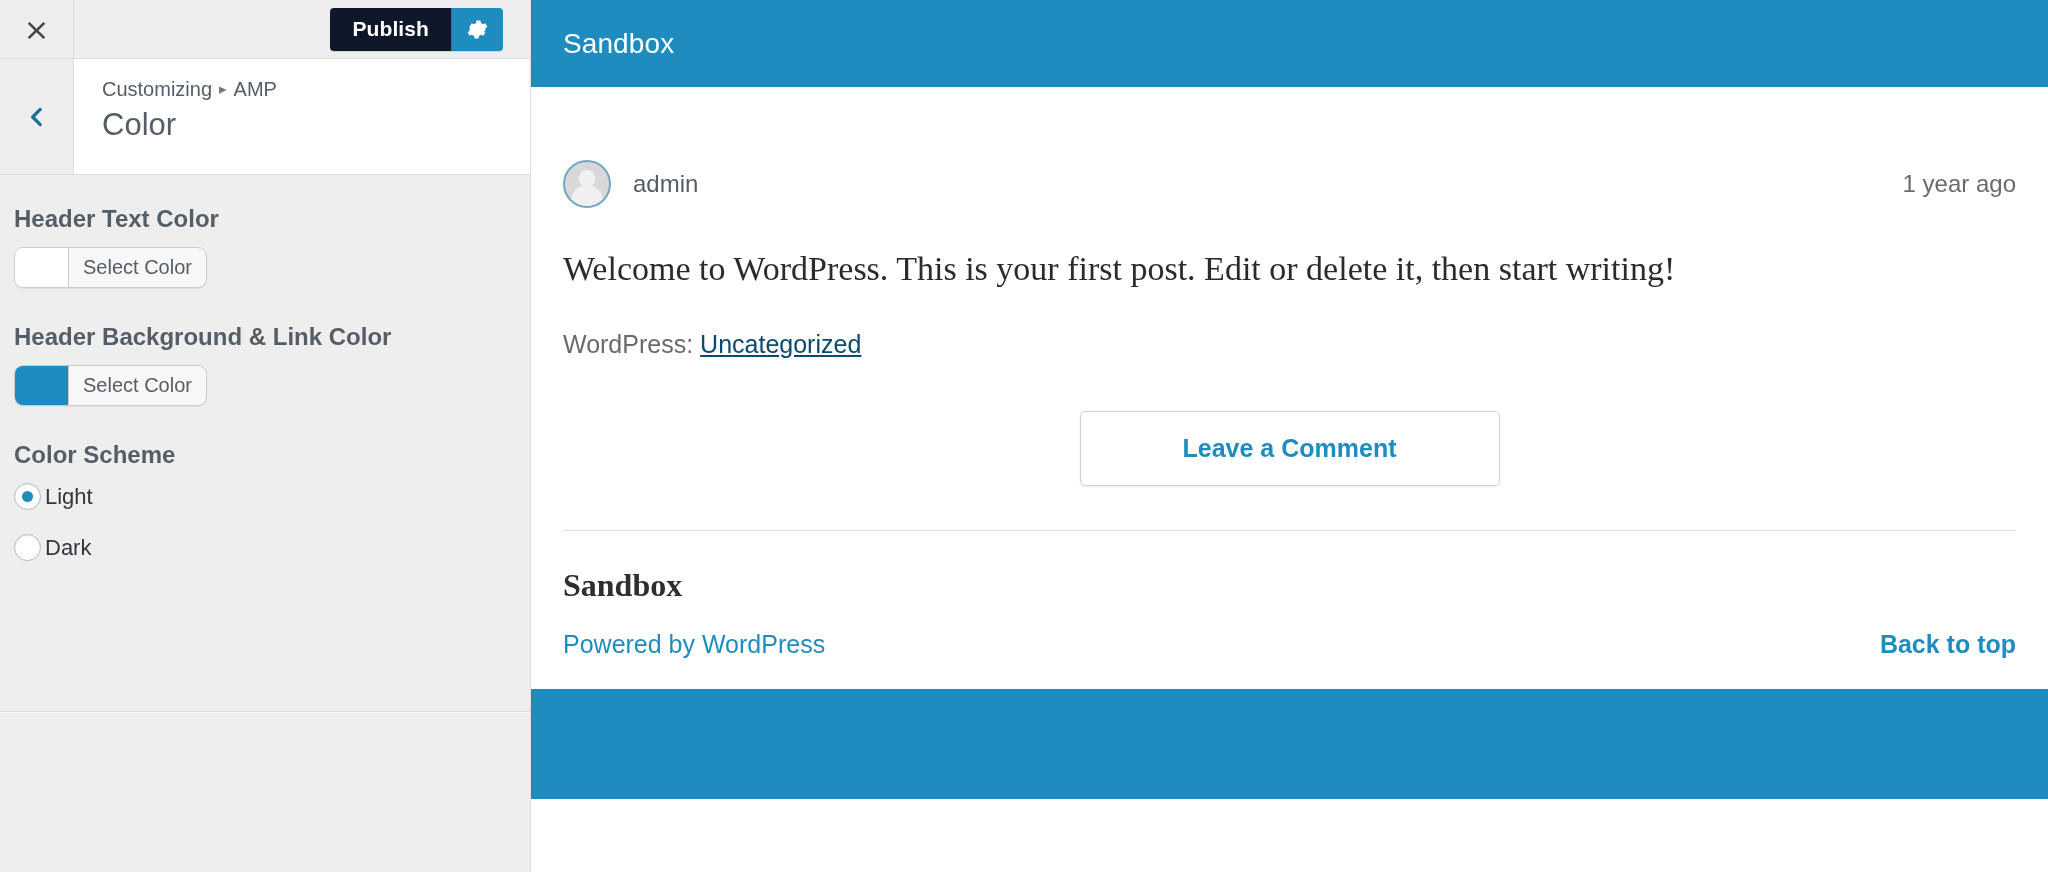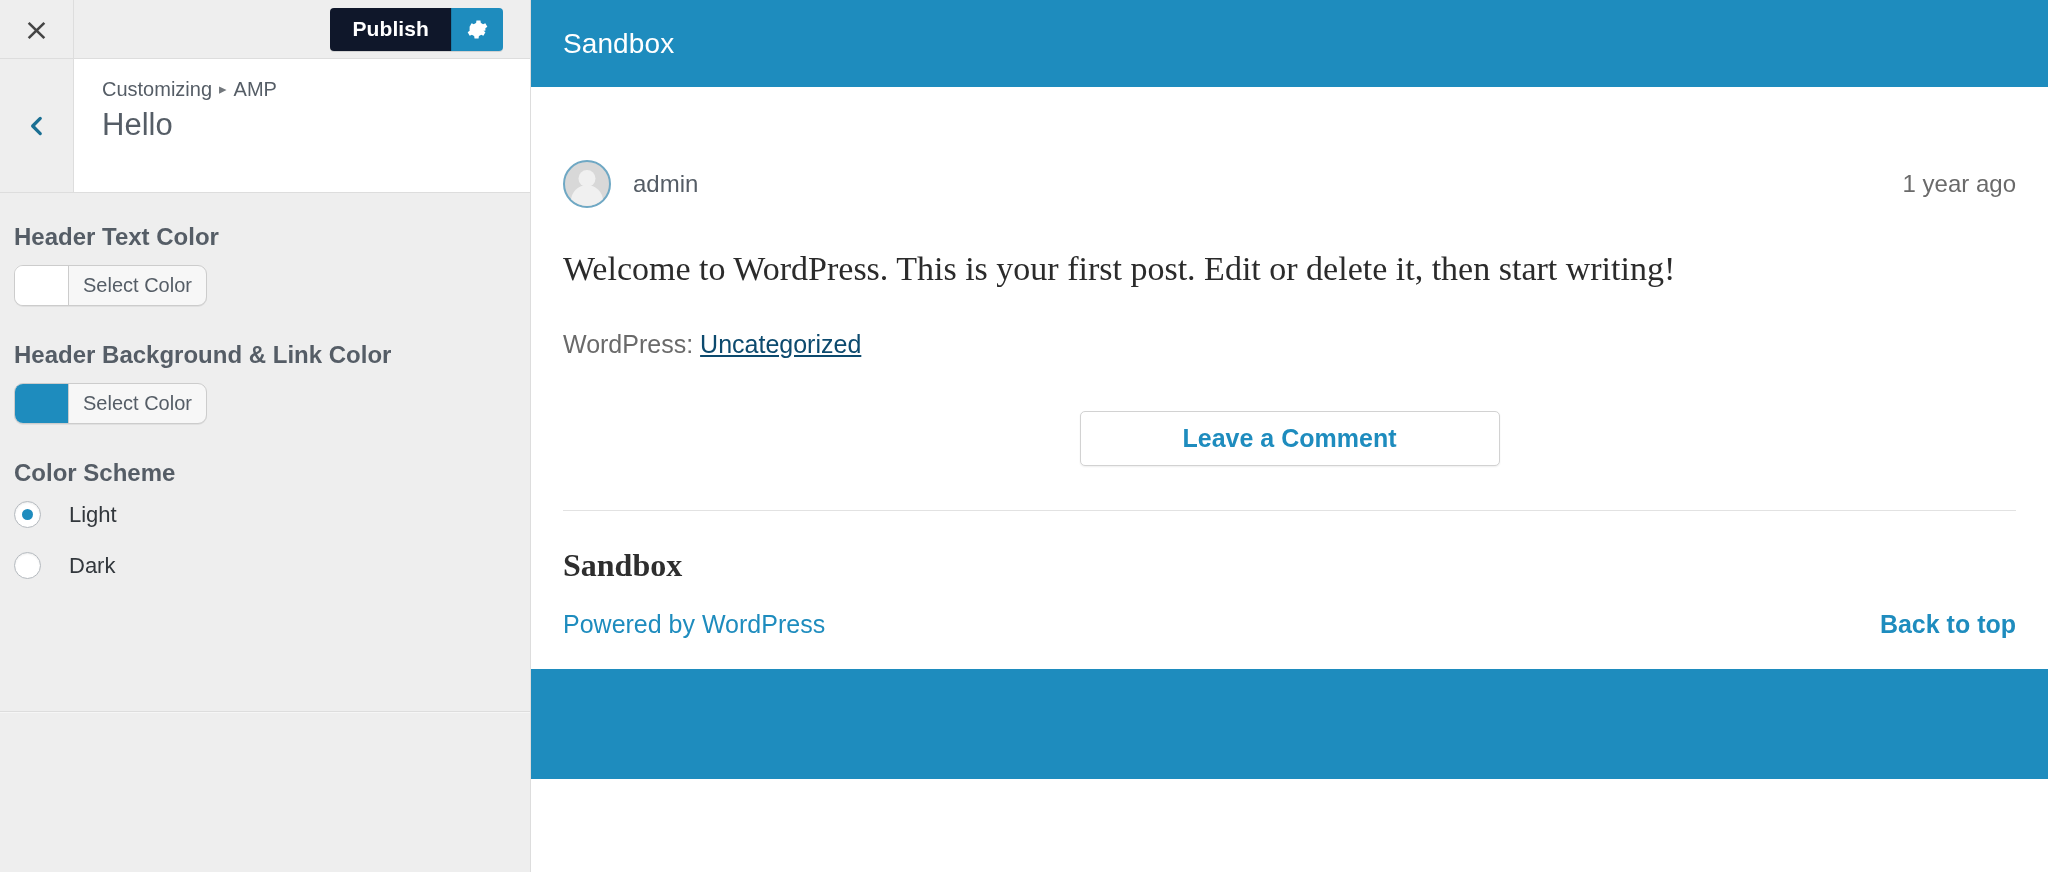--- a/index.html
+++ b/index.html
@@ -70,21 +70,21 @@
     display: flex; align-items: center; justify-content: center;
     cursor: pointer;
   }
   .publish-gear svg { width: 23px; height: 23px; display: block; }
 
   
   .panel-header {
     display: flex; align-items: stretch;
     background: #fff;
     border-bottom: 1px solid #ddd;
-    height: 134px;
+    height: 116px;
   }
   .back-cell {
     width: 74px; flex: 0 0 74px;
     background: #eeeeee;
     border-right: 1px solid #ddd;
     display: flex; align-items: center; justify-content: center;
     cursor: pointer;
   }
   .back-chevron svg { width: 26px; height: 26px; display:block; }
   .panel-titles {
@@ -133,21 +133,21 @@
   }
   .color-pick-label {
     display: flex; align-items: center;
     padding: 0 14px;
     font-size: 20px;
     color: #555d66;
   }
 
   .radio-row {
     display: flex; align-items: center;
-    gap: 28px;
+    gap: 4px;
     margin-bottom: 24px;
     cursor: pointer;
   }
   .radio {
     width: 27px; height: 27px;
     border-radius: 50%;
     background: #fff;
     border: 1px solid #b4b9be;
     box-shadow: inset 0 1px 2px rgba(0,0,0,.08);
     display: flex; align-items: center; justify-content: center;
@@ -256,21 +256,21 @@
   .categories a {
     color: #0c4a6e;
     text-decoration: underline;
   }
   .comment-wrap {
     display: flex; justify-content: center;
     margin-top: 52px;
   }
   .comment-btn {
     min-width: 420px;
-    height: 55px;
+    height: 75px;
     border: 1px solid #d2d2d2;
     border-radius: 5px;
     background: #fff;
     box-shadow: 0 1px 2px rgba(0,0,0,.07);
     display: flex; align-items: center; justify-content: center;
     font-size: 25px;
     font-weight: 700;
     color: #1e8cbe;
     cursor: pointer;
   }
@@ -340,21 +340,21 @@
             <polyline points="15 5 8 12 15 19"></polyline>
           </svg>
         </span>
       </div>
       <div class="panel-titles">
         <div class="breadcrumb">
           <span>Customizing</span>
           <span class="bc-sep">▸</span>
           <span>AMP</span>
         </div>
-        <div class="panel-title">Hello</div>
+        <div class="panel-title">Color</div>
       </div>
     </div>
 
     <div class="controls">
 
       <div class="control-block">
         <div class="control-label">Header Text Color</div>
         <div class="color-picker">
           <div class="color-swatch" style="background:#ffffff"></div>
           <div class="color-pick-label">Select Color</div>

